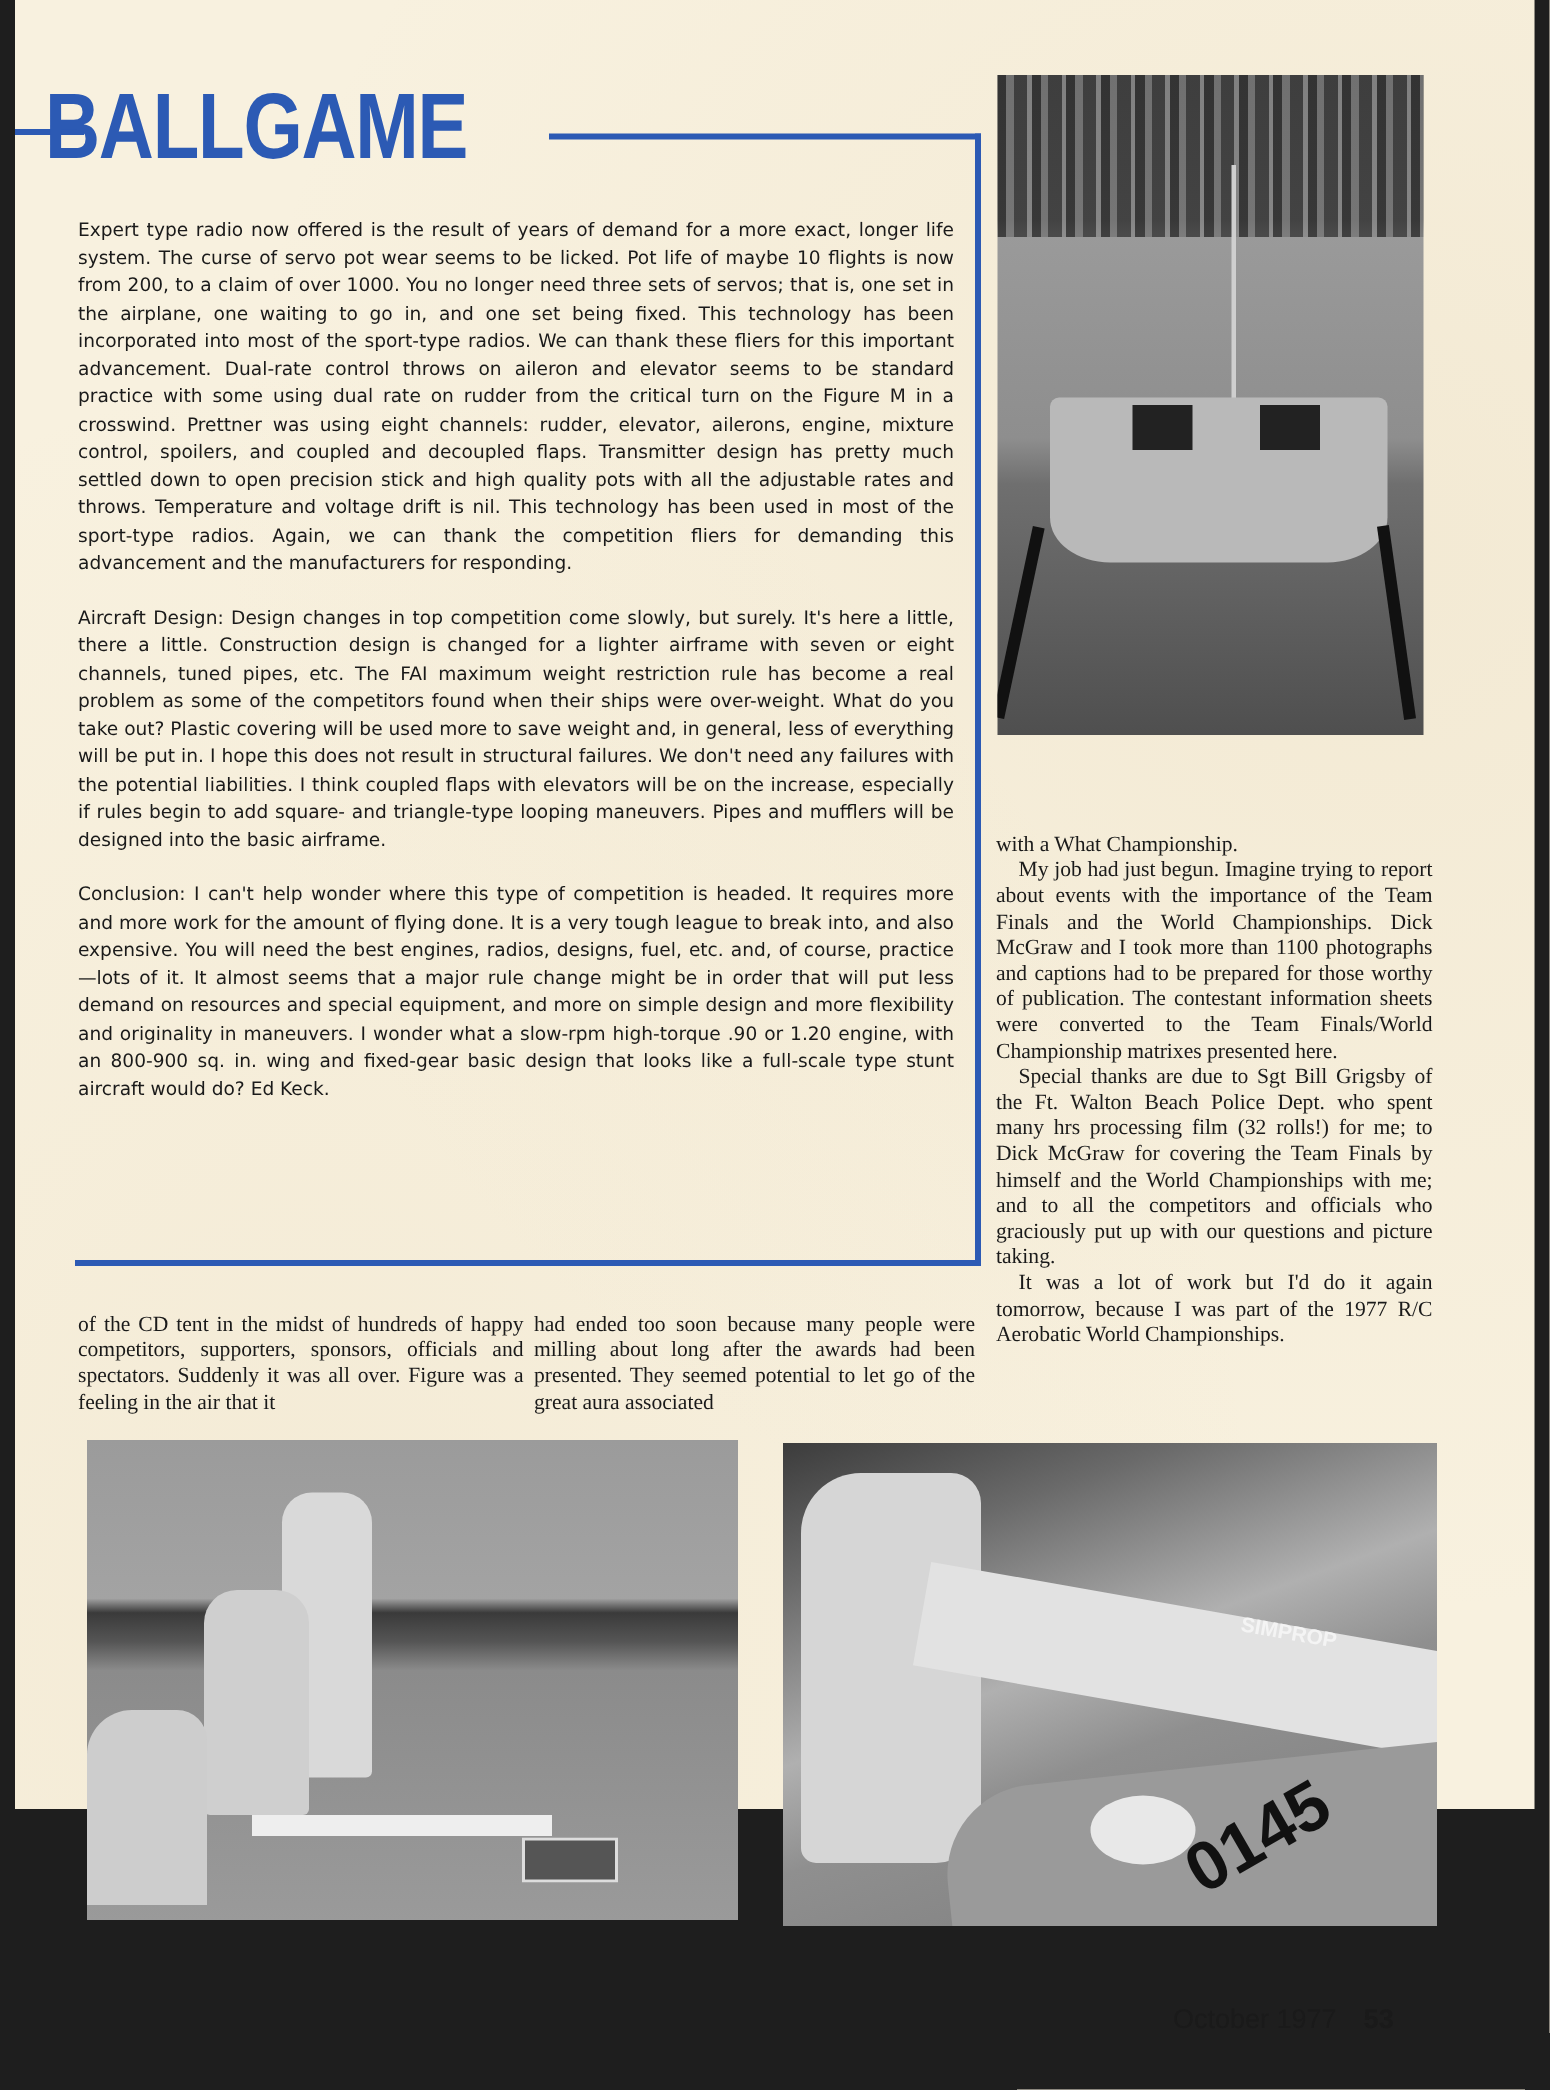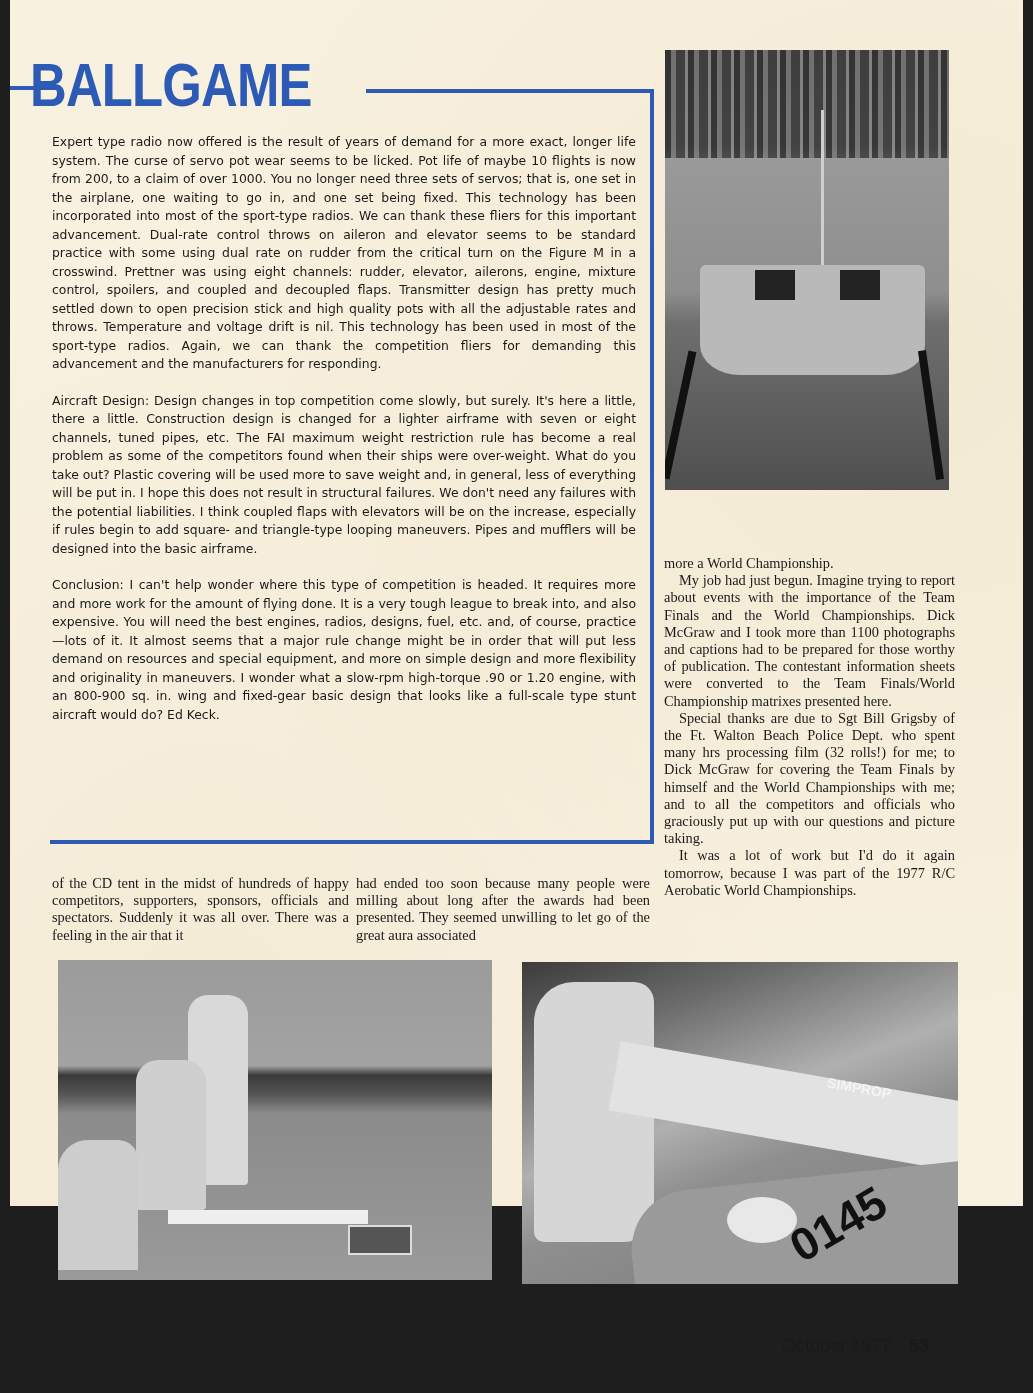--- a/index.html
+++ b/index.html
@@ -36,21 +36,21 @@
   }
   .box-bottom {
     position: absolute; left: 40px; top: 840px; width: 604px; height: 4px; background: #2c5ab4;
   }
   .sidebar {
     position: absolute; left: 42px; top: 128px; width: 584px;
     font-family: "DejaVu Sans", sans-serif;
     font-size: 12.4px; line-height: 18.5px;
     color: #1a1a1a; text-align: justify;
   }
-  .sidebar p { margin: 5px 0 18px 0; }
+  .sidebar p { margin: 16px 0 18px 0; }
   .sidebar b { font-weight: normal; }
   .photo {
     position: absolute;
     background: #777;
     overflow: hidden;
   }
   .photo-tx {
     left: 655px; top: 50px; width: 284px; height: 440px;
     background:
       linear-gradient(180deg, #4a4a4a 0%, #6a6a6a 22%, #9a9a9a 24%, #8e8e8e 55%, #6f6f6f 62%, #4f4f4f 100%);
@@ -142,28 +142,28 @@
     <div class="trees"></div>
     <div class="antenna"></div>
     <div class="tray"></div>
     <div class="stick-l"></div>
     <div class="stick-r"></div>
     <div class="strap-l"></div>
     <div class="strap-r"></div>
   </div>
 
   <div class="serif col-right">
-    <p class="noindent">more a World Championship.</p>
+    <p class="noindent">with a What Championship.</p>
     <p>My job had just begun. Imagine trying to report about events with the importance of the Team Finals and the World Championships. Dick McGraw and I took more than 1100 photographs and captions had to be prepared for those worthy of publication. The contestant information sheets were converted to the Team Finals/World Championship matrixes presented here.</p>
     <p>Special thanks are due to Sgt Bill Grigsby of the Ft. Walton Beach Police Dept. who spent many hrs processing film (32 rolls!) for me; to Dick McGraw for covering the Team Finals by himself and the World Championships with me; and to all the competitors and officials who graciously put up with our questions and picture taking.</p>
     <p>It was a lot of work but I'd do it again tomorrow, because I was part of the 1977 R/C Aerobatic World Championships.</p>
   </div>
 
-  <div class="serif col-bot1">of the CD tent in the midst of hundreds of happy competitors, supporters, sponsors, officials and spectators. Suddenly it was all over. There was a feeling in the air that it</div>
-  <div class="serif col-bot2">had ended too soon because many people were milling about long after the awards had been presented. They seemed unwilling to let go of the great aura associated</div>
+  <div class="serif col-bot1">of the CD tent in the midst of hundreds of happy competitors, supporters, sponsors, officials and spectators. Suddenly it was all over. Figure was a feeling in the air that it</div>
+  <div class="serif col-bot2">had ended too soon because many people were milling about long after the awards had been presented. They seemed potential to let go of the great aura associated</div>
 
   <div class="photo photo-champ">
     <div class="p1"></div>
     <div class="p2"></div>
     <div class="p3"></div>
     <div class="plane"></div>
     <div class="box"></div>
   </div>
 
   <div class="photo photo-curare">

